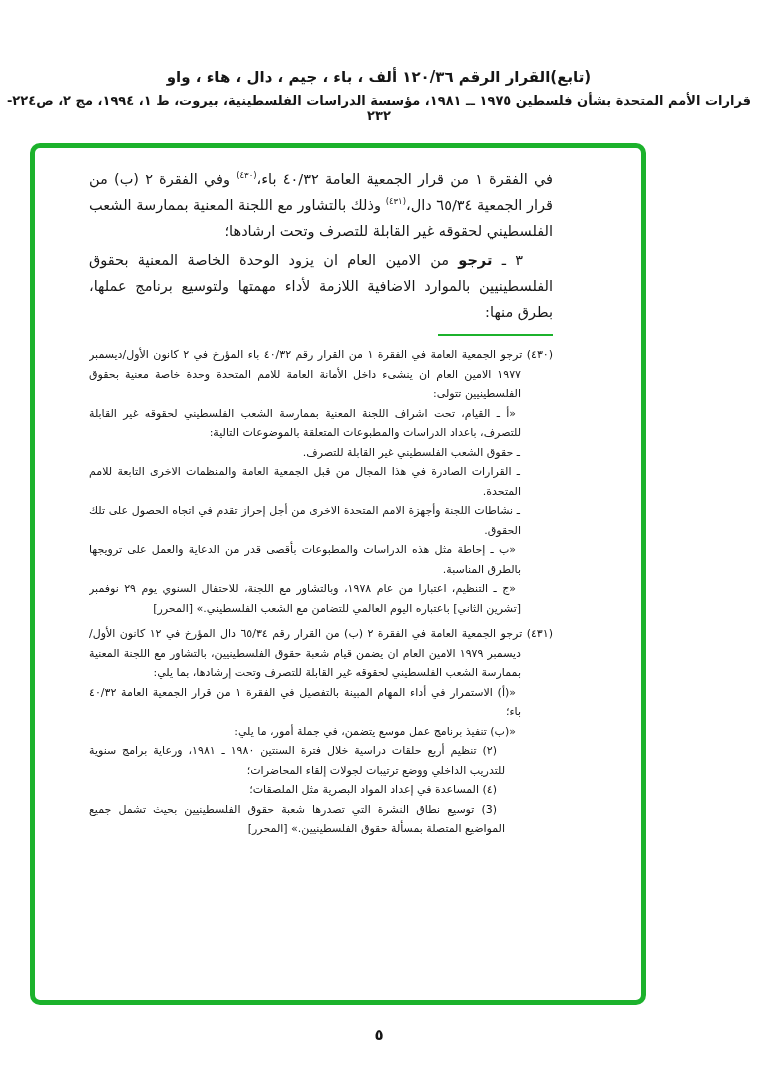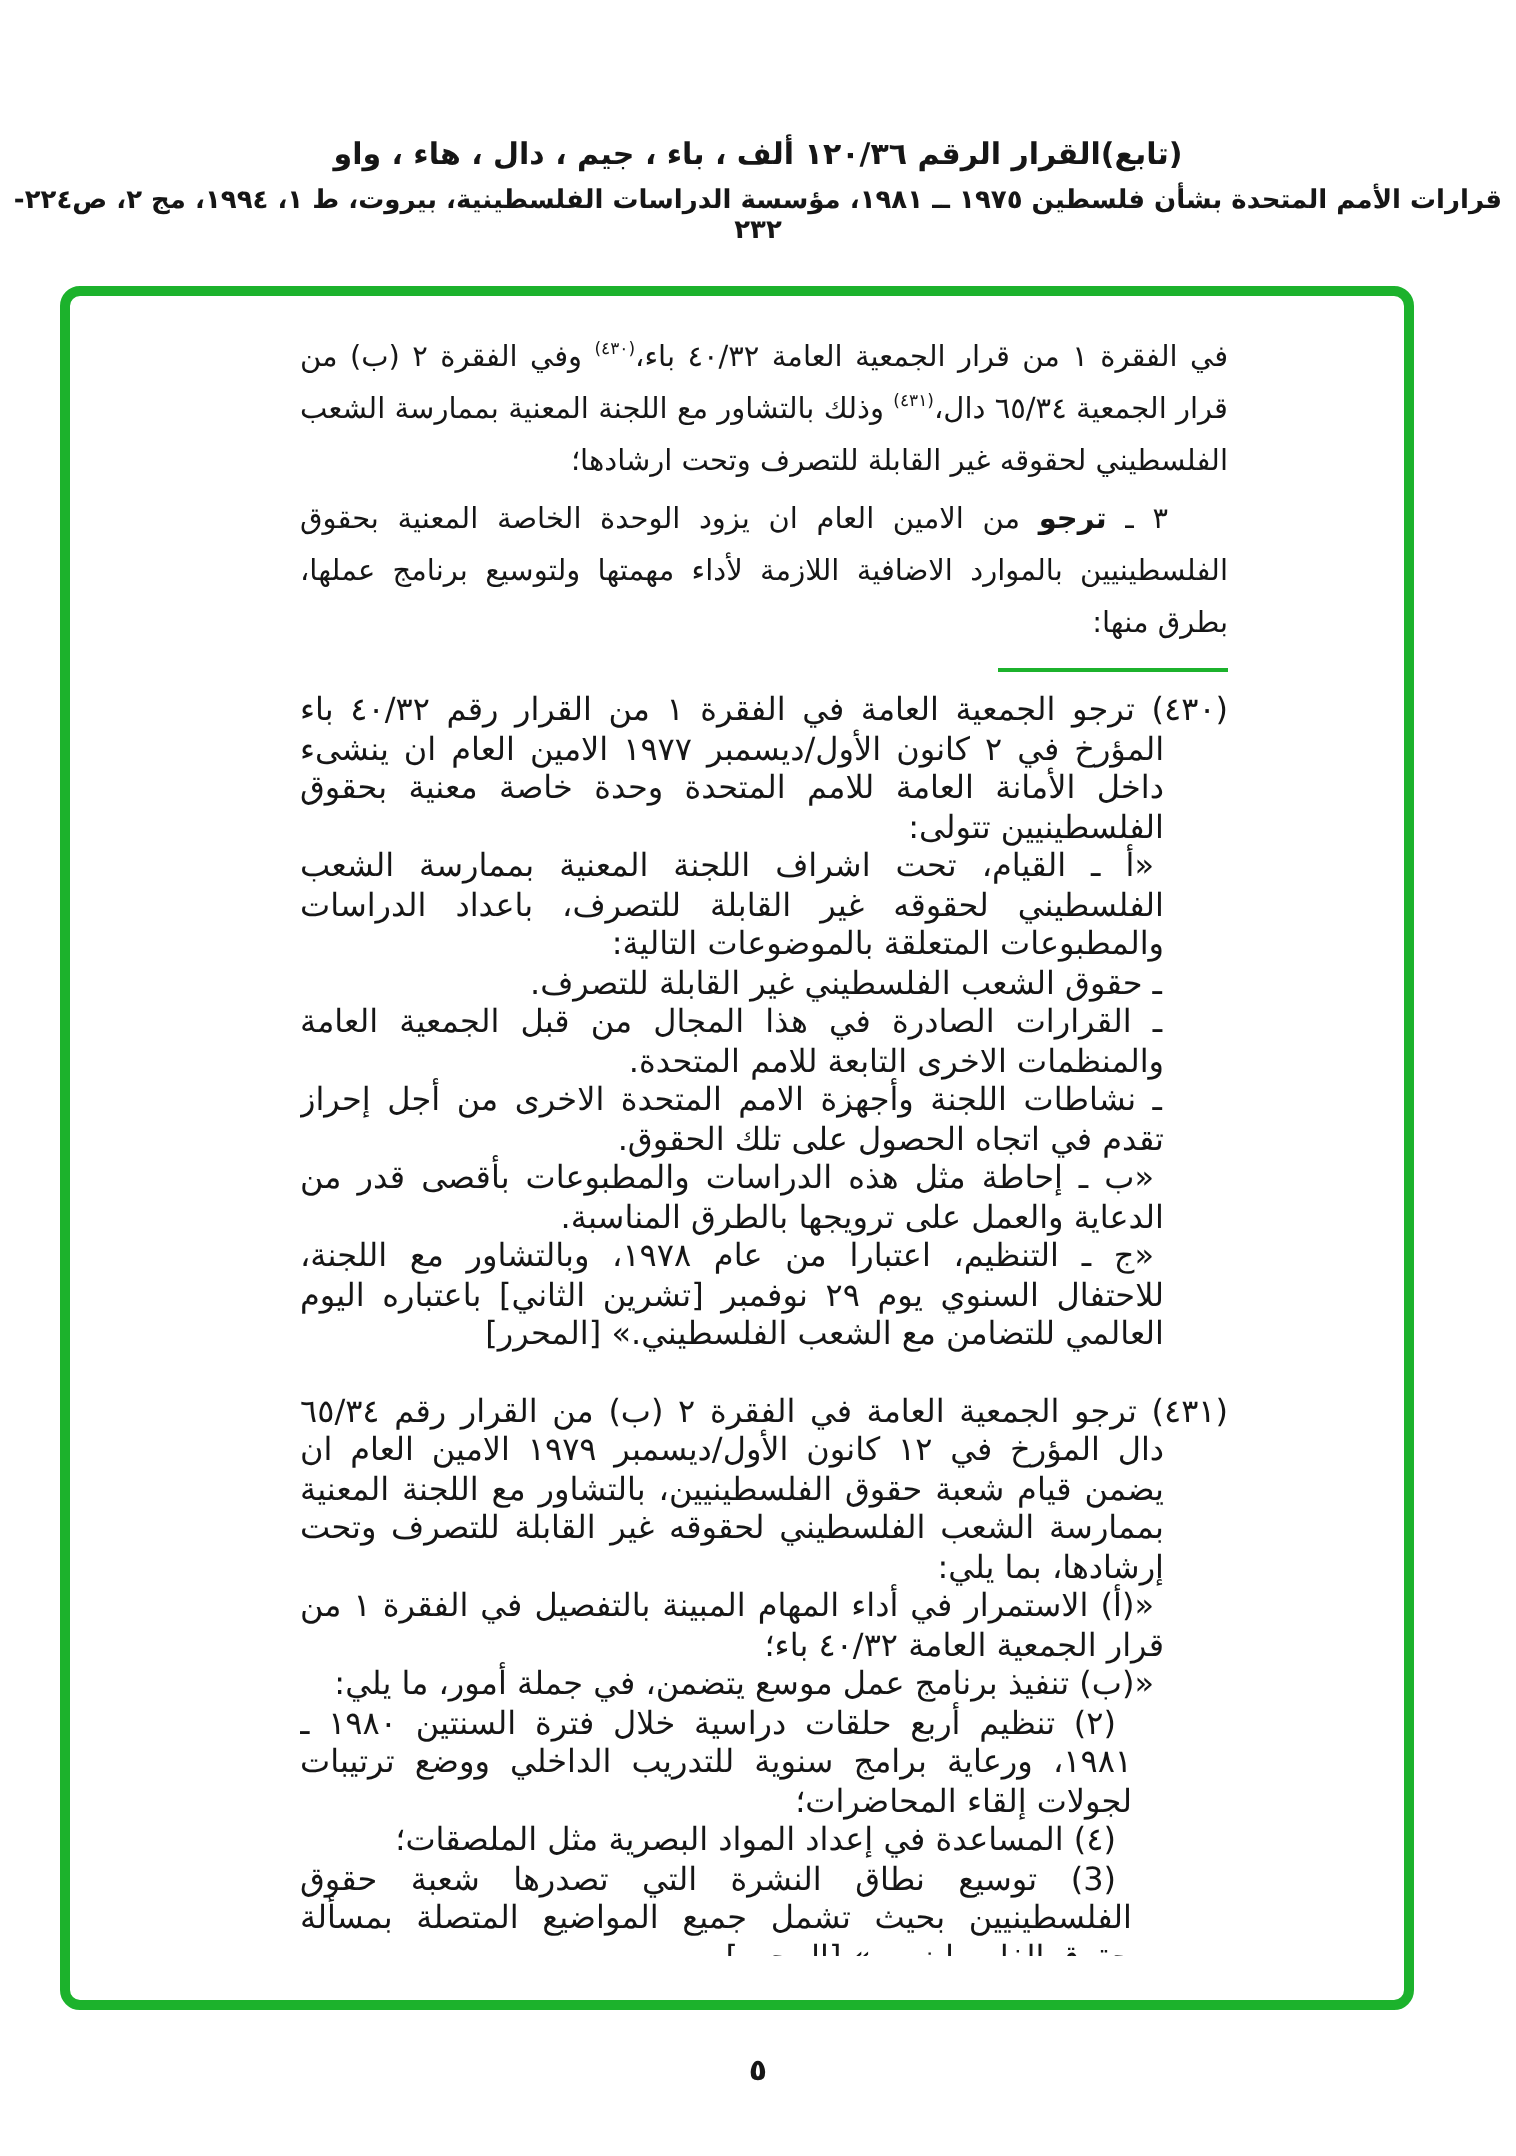--- a/index.html
+++ b/index.html
@@ -18,21 +18,21 @@
     position: absolute; top: 68px; left: 0; right: 0;
     text-align: center; direction: rtl;
   }
   .header-line1 { font-size: 15px; font-weight: bold; letter-spacing: 0.2px; }
   .header-line2 { font-size: 13px; font-weight: bold; margin-top: 7px; }
 
   
   .green-frame {
     position: absolute;
     left: 30px; top: 143px;
-    width: 677px; height: 862px;
+    width: 616px; height: 862px;
     box-sizing: border-box;
     border: 5px solid #1cb22c;
     border-radius: 10px;
     background: #fff;
   }
   .frame-content {
     position: absolute;
     top: 18px; right: 88px;
     width: 464px;
     direction: rtl;
@@ -51,23 +51,23 @@
   .footnote-separator {
     border: none;
     border-top: 2px solid #1cb22c;
     width: 115px;
     margin: 9px auto 9px 0;
     margin-right: 0;
     margin-left: auto;
   }
 
   
-  .footnotes { font-size: 16px; line-height: 19.5px; text-align: justify; }
+  .footnotes { font-size: 11px; line-height: 19.5px; text-align: justify; }
   .footnote { padding-right: 32px; }
-  .footnote + .footnote { margin-top: 19px; }
+  .footnote + .footnote { margin-top: 6px; }
   .fn-intro { text-indent: -32px; }
   .fn-item  { text-indent: 5px; }
   .fn-dash  { text-indent: 1px; }
   .fn-num   { margin-right: 16px; text-indent: 8px; }
 
   
   .page-number {
     position: absolute; top: 1026px; left: 0; right: 0;
     text-align: center;
     font-size: 15px; font-weight: bold;

